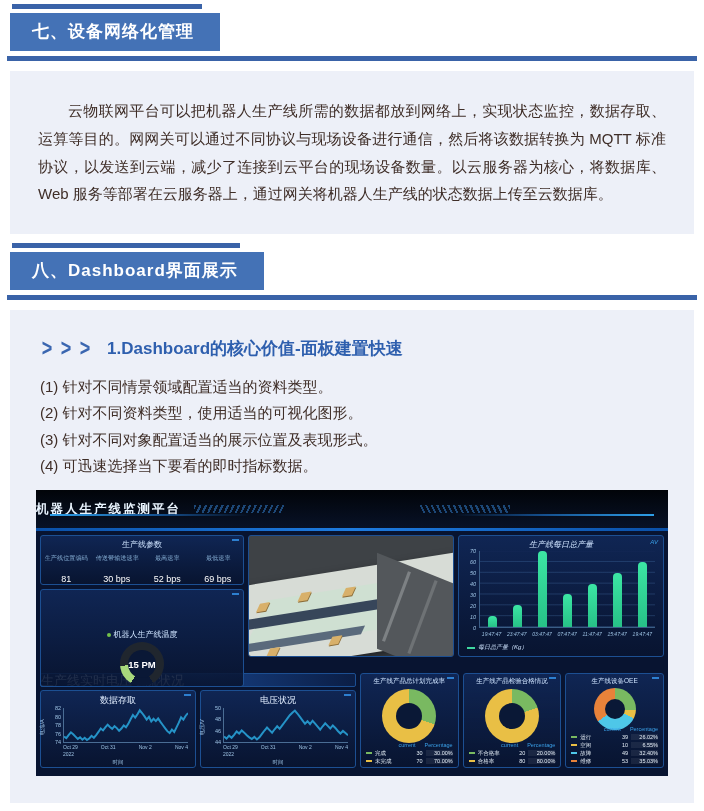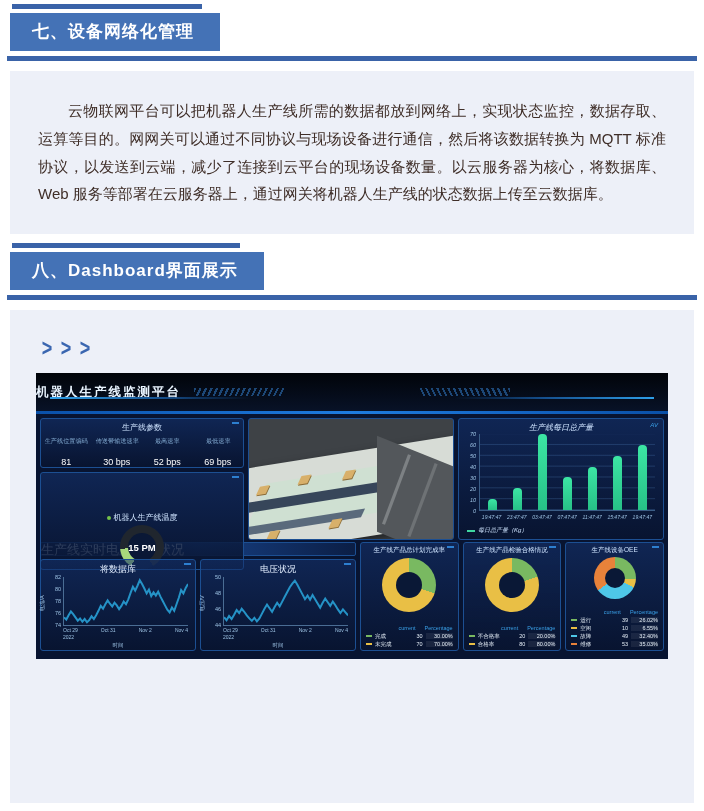--- a/index.html
+++ b/index.html
@@ -32,21 +32,21 @@
   .dash { position:relative; width:632px; height:286px; margin:11px auto 0; background:#081431; overflow:hidden; }
   .dash-header { position:relative; height:38px; background:linear-gradient(180deg,#010409,#081227); }
   .dash-title { text-align:left; line-height:38px; color:#eaf5ff; font-size:12.5px; font-weight:700; letter-spacing:2px; }
   .deco { position:absolute; top:24px; width:200px; height:2px;
           background:linear-gradient(90deg,#2e9fe8,#15508f 55%,rgba(20,60,110,0)); }
   .deco-l { left:14px; }
   .deco-r { right:14px; transform:scaleX(-1); }
   .deco::before { content:""; position:absolute; right:-34px; top:-9px; width:90px; height:8px;
           background:repeating-linear-gradient(115deg,#23578f 0 2px,transparent 2px 5px); opacity:.8; }
   .dash-accentline { height:3px; background:linear-gradient(90deg,#0a50a8,#1e7ce0 50%,#0a50a8); }
-  .dash-body { height:241px; padding:4px; display:flex; flex-direction:column; gap:2px; }
+  .dash-body { height:241px; padding:4px; display:flex; flex-direction:column; gap:16px; }
 
   .panel { position:relative; border:1px solid #1c4f92; border-radius:3px;
            background:linear-gradient(180deg,rgba(22,52,112,.55),rgba(8,20,48,.92)); }
   .p-title { font-size:8px; color:#cfe4ff; text-align:center; padding-top:3px; white-space:nowrap; overflow:hidden; }
   .p-menu { position:absolute; top:3px; right:4px; width:7px; height:2px; background:#2d7fd0; }
 
   .dash-top { display:flex; gap:4px; height:122px; }
   .col-left { width:204px; display:flex; flex-direction:column; gap:4px; }
   .col-left .panel { flex:1; }
 
@@ -148,21 +148,28 @@
   <section style="margin-top:9px;">
     <div class="badge-topbar tb2"></div>
     <div class="badge">八、Dashboard界面展示</div>
     <div class="rule"></div>
 
     <div class="card card2">
       <div class="subheading-row">
         <span class="chev">&gt;</span>
         <span class="chev">&gt;</span>
         <span class="chev">&gt;</span>
+        <span class="subtitle">1.Dashboard的核心价值-面板建置快速</span>
       </div>
+      <ul class="list">
+        <li>(1) 针对不同情景领域配置适当的资料类型。</li>
+        <li>(2) 针对不同资料类型，使用适当的可视化图形。</li>
+        <li>(3) 针对不同对象配置适当的展示位置及表现形式。</li>
+        <li>(4) 可迅速选择当下要看的即时指标数据。</li>
+      </ul>
 
       <div class="dash">
         <div class="dash-header">
           <div class="deco deco-l"></div>
           <div class="dash-title">机器人生产线监测平台</div>
           <div class="deco deco-r"></div>
         </div>
         <div class="dash-accentline"></div>
 
         <div class="dash-body">
@@ -257,21 +264,21 @@
               </div>
             </div>
           </div>
 
           <div class="dash-bottom">
             <div class="left-group">
               <div class="strip">生产线实时电压电流状况</div>
               <div class="line-row">
 
                 <div class="panel line-panel" id="line-panel-1">
-                  <div class="p-title">将数据库</div>
+                  <div class="p-title">数据存取</div>
                   <div class="p-menu"></div>
                   <div class="line-ylabel">电流/A</div>
                   <div class="line-yticks">
                       <div class="">82</div>
                       <div class="">80</div>
                       <div class="">78</div>
                       <div class="">76</div>
                       <div class="">74</div>
                     </div>
                   <div class="line-svg">

